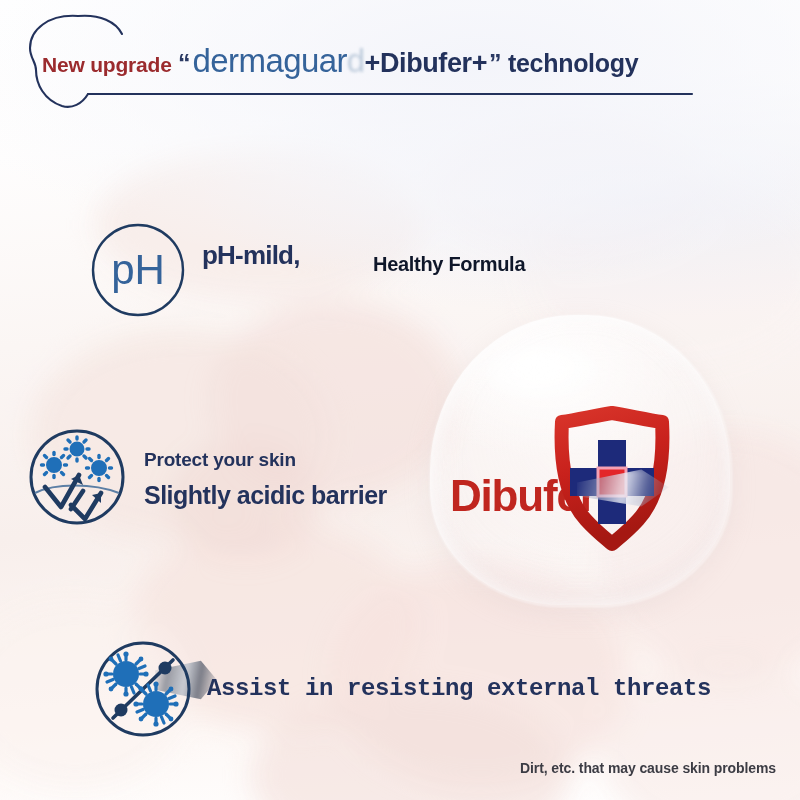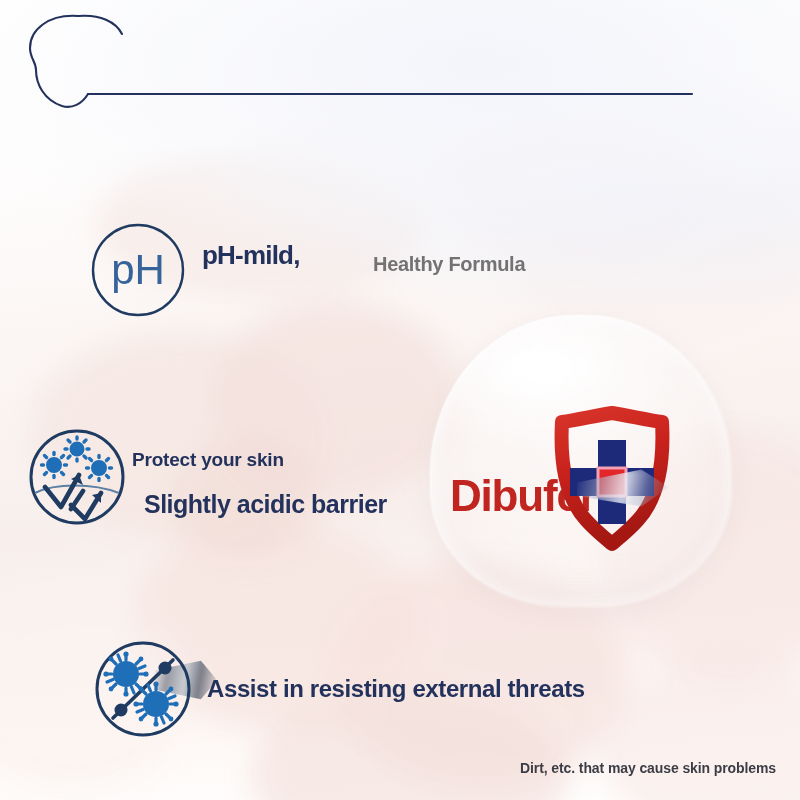--- a/index.html
+++ b/index.html
@@ -174,50 +174,51 @@
     font-size: 26px;
     font-weight: 700;
     color: #23325c;
     letter-spacing: -0.8px;
   }
   #ph-sub {
     left: 283px;
     top: 31px;
     font-size: 20px;
     font-weight: 700;
-    color: #737373;
+    color: #0f172a;
     letter-spacing: -0.3px;
   }
 
   #feat-barrier { left: 27px; top: 427px; }
   #barrier-top {
-    left: 105px;
+    left: 117px;
     top: 22px;
     font-size: 19px;
     font-weight: 700;
     color: #23325c;
     letter-spacing: -0.2px;
   }
   #barrier-main {
     left: 117px;
-    top: 63px;
+    top: 54px;
     font-size: 25px;
     font-weight: 700;
     color: #23325c;
     letter-spacing: -0.5px;
   }
 
   #feat-threats { left: 93px; top: 639px; }
   #threats-text {
     left: 114px;
     top: 36px;
     font-size: 24px;
     font-weight: 700;
     color: #23325c;
     letter-spacing: -0.4px;
+    font-family: Liberation Mono, monospace;
   }
   
   #threats-nib {
     position: absolute;
     left: 155px;
     top: 658px;
     width: 62px;
     height: 44px;
     background: linear-gradient(100deg,
       rgba(150,154,162,0.0) 0%,
@@ -310,20 +311,25 @@
   <div id="bubble-highlight"></div>
 
   <div id="header">
     <svg id="header-shape" width="700" height="106" viewBox="0 0 700 106">
       <path d="M78 8 C 48 6, 30 22, 30 40 C 30 50, 36 54, 36 62
                C 36 76, 44 92, 62 98 C 72 101, 82 96, 88 86" fill="none" stroke="#23325c" stroke-width="2.1" stroke-linecap="round"></path>
       <path d="M88 86 L 692 86" fill="none" stroke="#23325c" stroke-width="2.1" stroke-linecap="round"></path>
       <path d="M78 8 C 100 6, 116 14, 122 26" fill="none" stroke="#23325c" stroke-width="2.1" stroke-linecap="round"></path>
     </svg>
 
+    <div id="header-text">
+      <span class="hdr-new">New upgrade</span>
+      <span class="hdr-quote">“</span><span class="hdr-brand"><span>dermaguar</span><span class="faded">d</span></span><span class="hdr-plus">+Dibufer+</span><span class="hdr-quote">”</span>
+      <span class="hdr-tech">technology</span>
+    </div>
   </div>
 
   <div class="feature" id="feat-ph">
     <svg class="feat-icon" width="96" height="96" viewBox="0 0 96 96">
       <circle cx="48" cy="48" r="45" fill="none" stroke="#1f3b61" stroke-width="2.4"></circle>
       <text x="48" y="62" text-anchor="middle" font-family="Liberation Sans, sans-serif" font-size="42" fill="#35639a">pH</text>
     </svg>
     <div class="feat-text" id="ph-title">pH-mild,</div>
     <div class="feat-text" id="ph-sub">Healthy Formula</div>
   </div>

